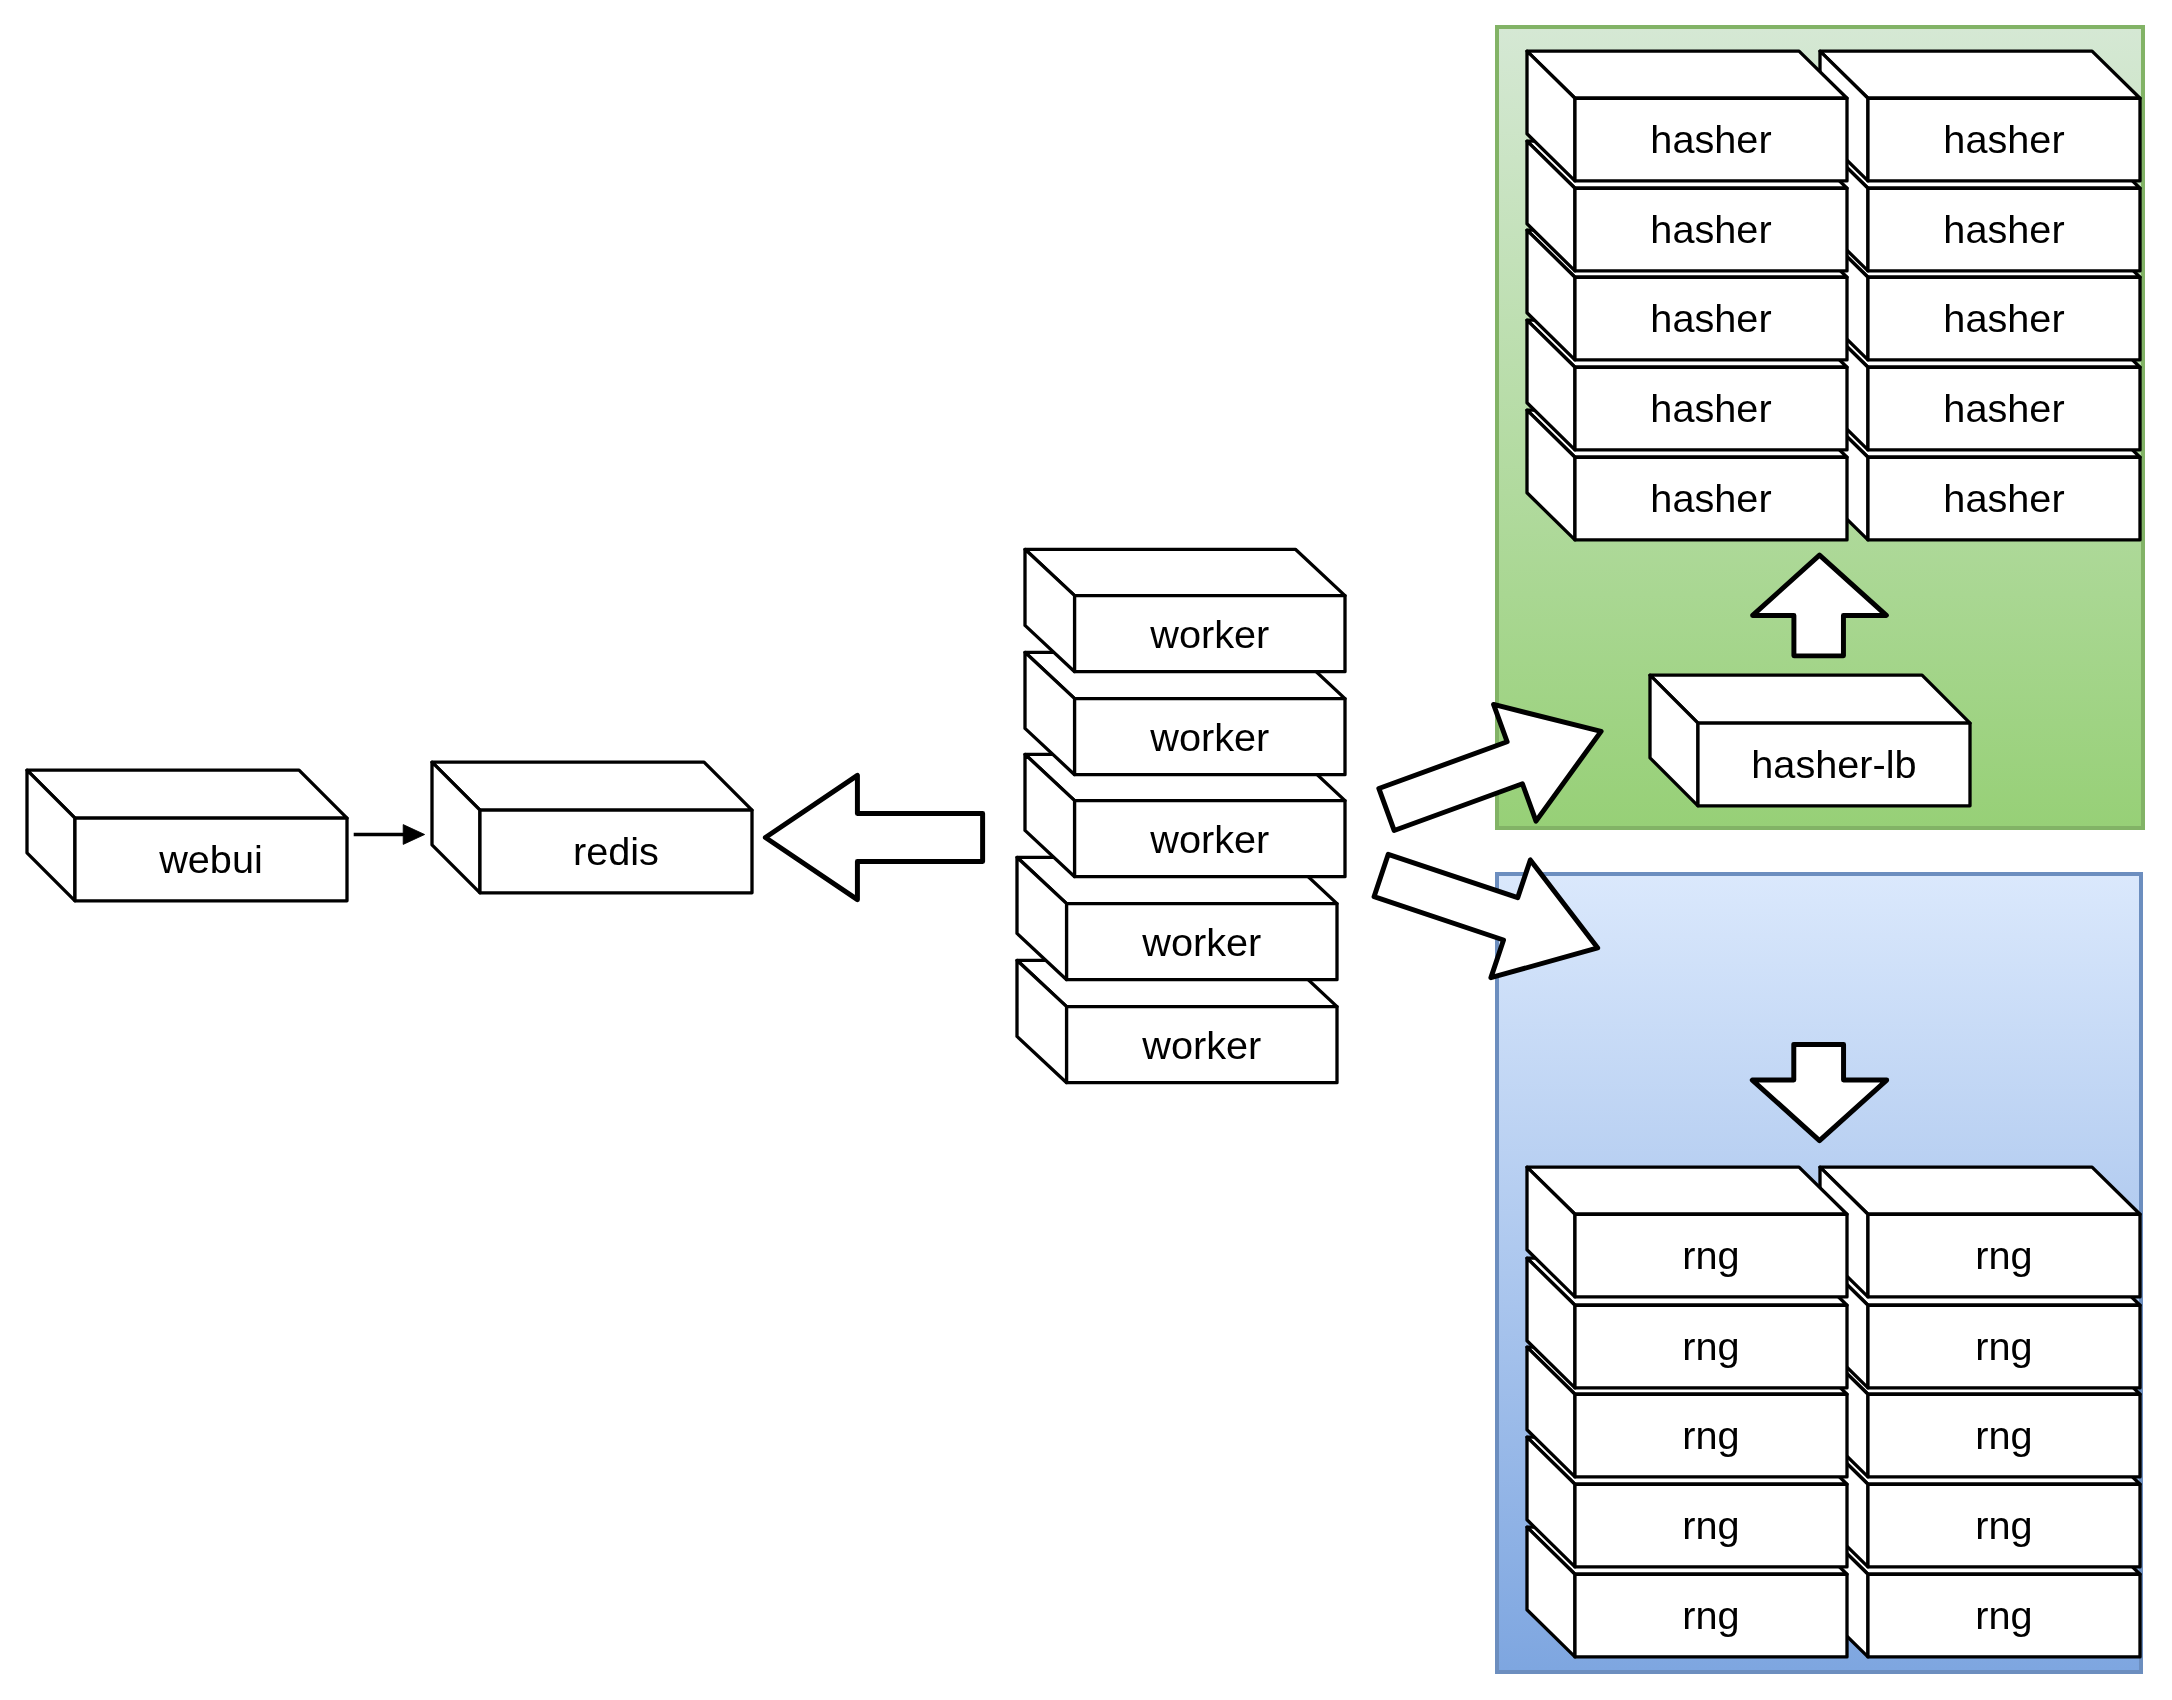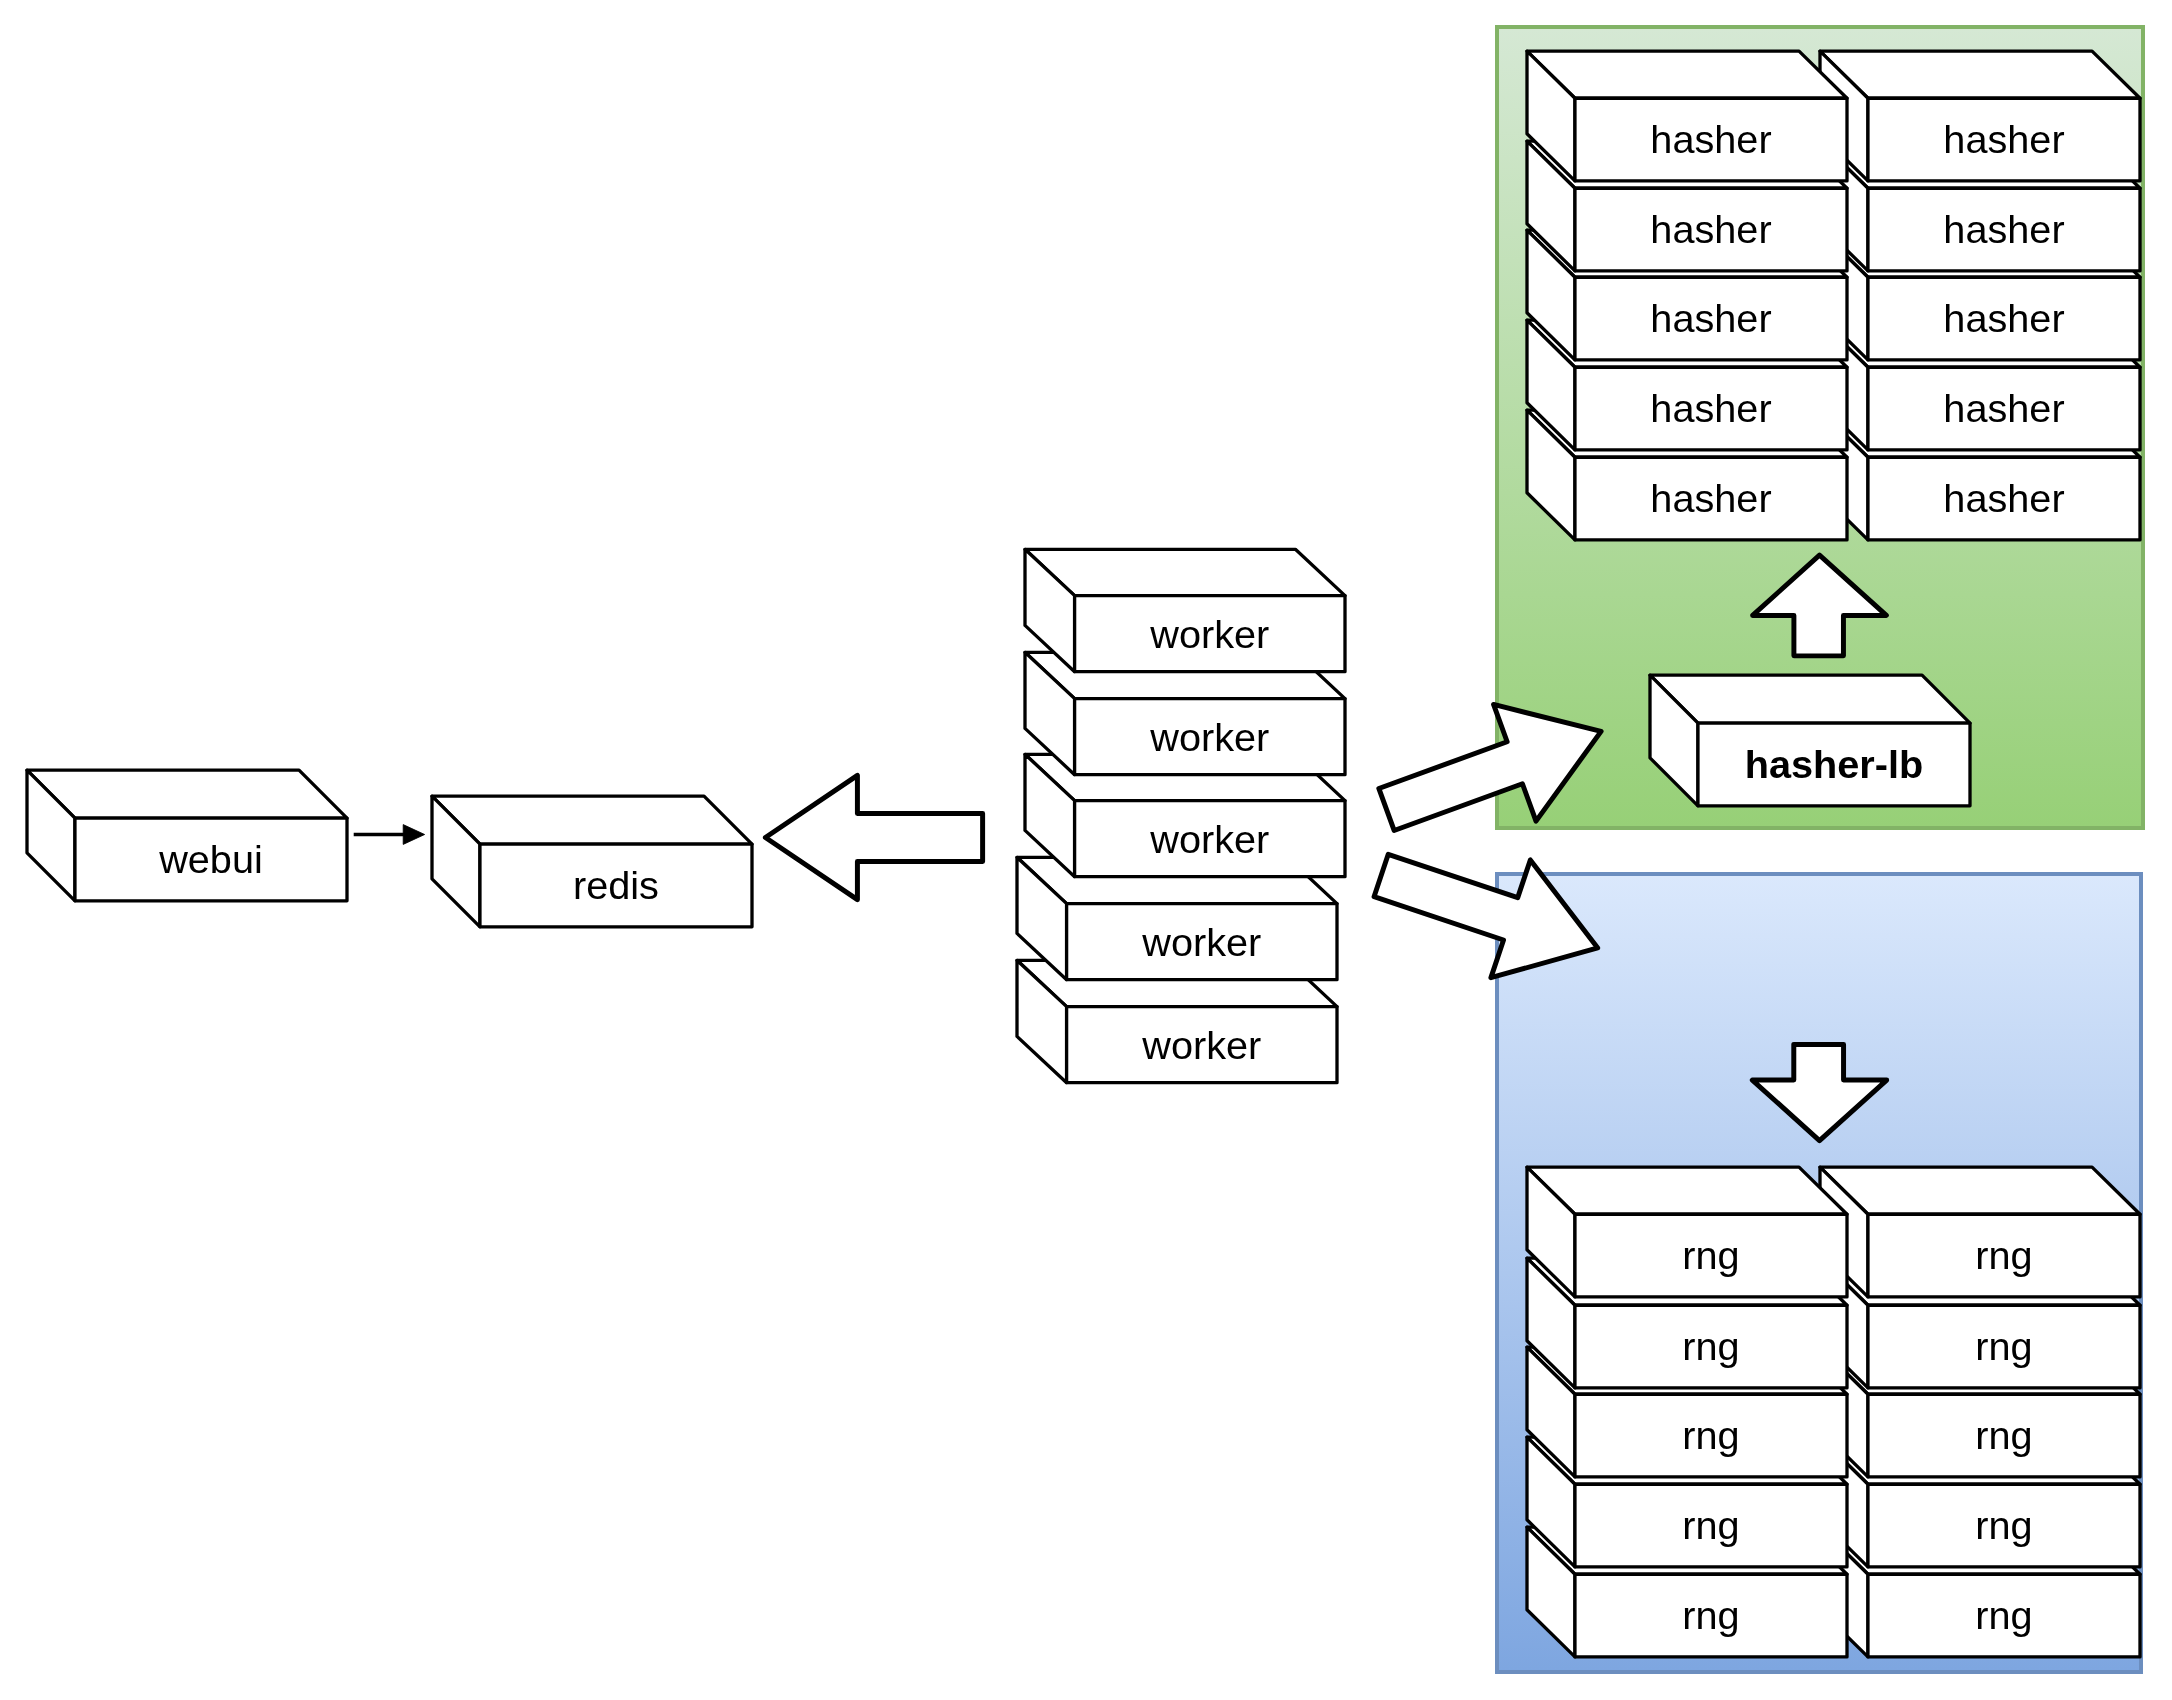--- a/index.html
+++ b/index.html
@@ -78,29 +78,29 @@
   </div>
 
 <div class="cube" style="left: 18px; top: 770px; z-index: 10;">
       <svg width="320" height="131" viewBox="0 0 387 158">
         <polygon points="0,0 329,0 387,58 58,58"></polygon>
         <polygon points="0,0 58,58 58,158 0,100"></polygon>
         <rect x="58" y="58" width="329" height="100"></rect>
         <text x="222.5" y="108" dy="0.35em" text-anchor="middle">webui</text>
       </svg>
     </div>
-    <div class="cube" style="left: 423px; top: 796px; z-index: 10;">
+    <div class="cube" style="left: 423px; top: 762px; z-index: 10;">
       <svg width="320" height="131" viewBox="0 0 387 158">
         <polygon points="0,0 329,0 387,58 58,58"></polygon>
         <polygon points="0,0 58,58 58,158 0,100"></polygon>
         <rect x="58" y="58" width="329" height="100"></rect>
         <text x="222.5" y="108" dy="0.35em" text-anchor="middle">redis</text>
       </svg>
     </div>
-    <div class="cube" style="left: 1641px; top: 675px; z-index: 35; font-weight: bold;">
+    <div class="cube" style="left: 1641px; top: 675px; z-index: 35;">
       <svg width="320" height="131" viewBox="0 0 387 158">
         <polygon points="0,0 329,0 387,58 58,58"></polygon>
         <polygon points="0,0 58,58 58,158 0,100"></polygon>
         <rect x="58" y="58" width="329" height="100"></rect>
         <text x="222.5" y="108" dy="0.35em" text-anchor="middle">hasher-lb</text>
       </svg>
     </div>
     <div class="cube" style="left: 1016px; top: 549px; z-index: 54;">
       <svg width="320" height="123" viewBox="0 0 387 148">
         <polygon points="0,0 327,0 387,56 60,56"></polygon>

